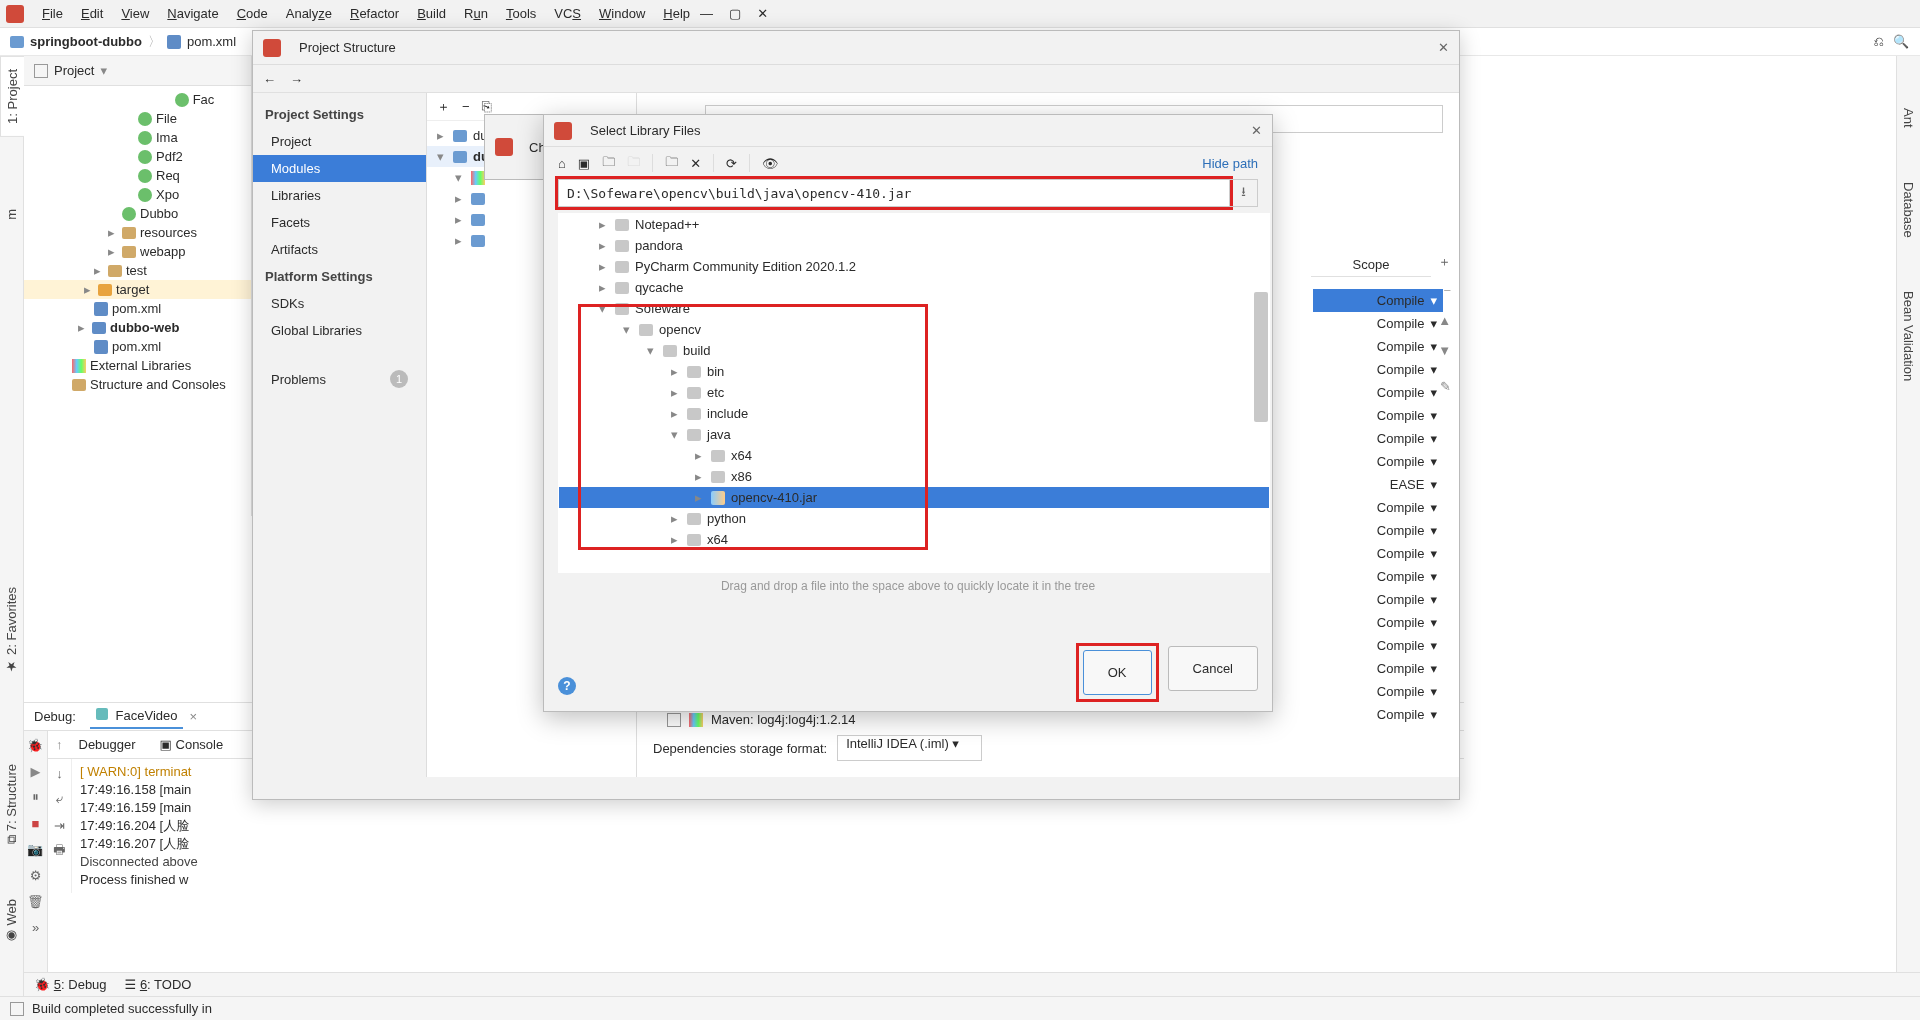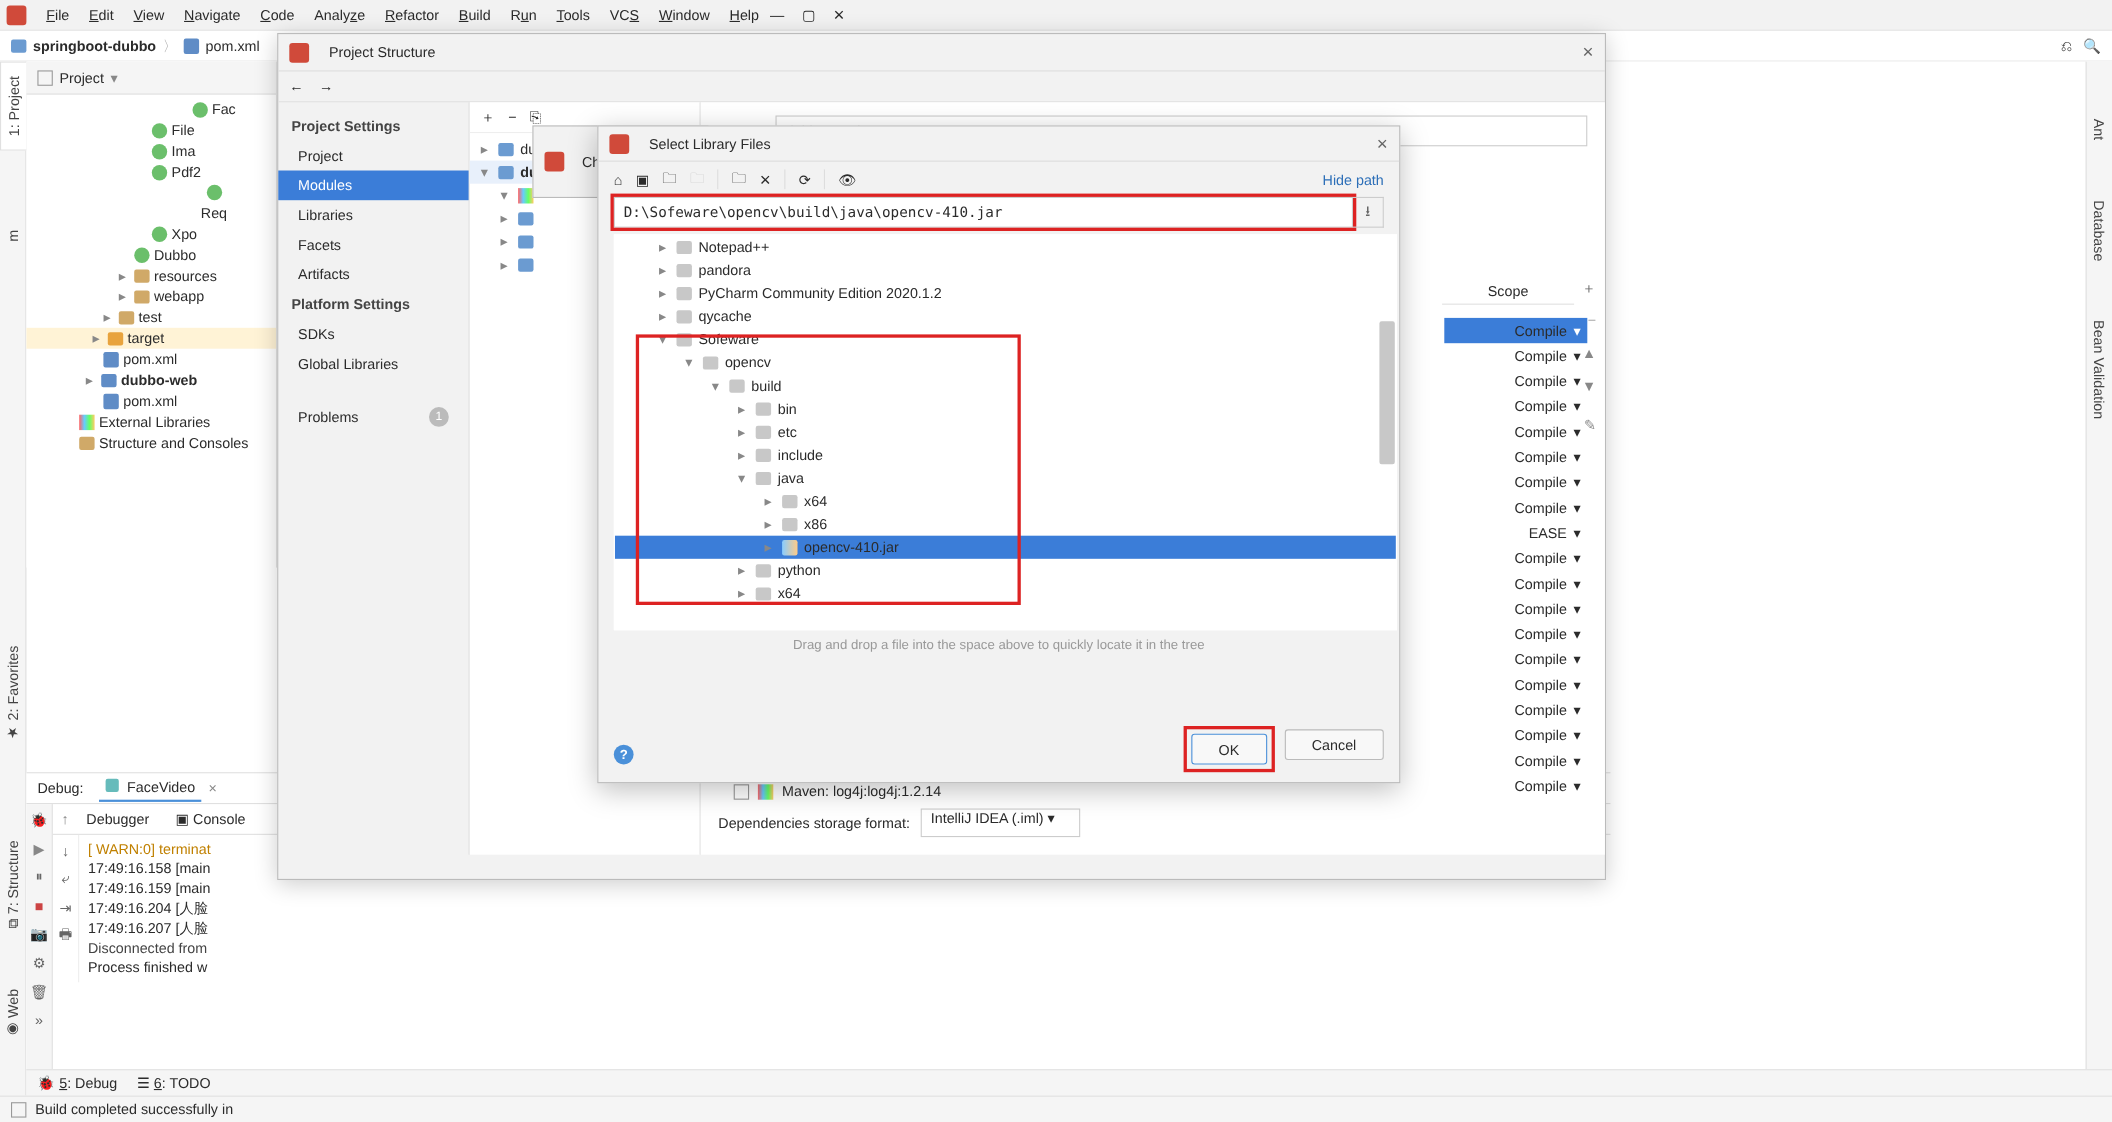--- a/index.html
+++ b/index.html
@@ -83,21 +83,21 @@
 .slf-path { margin:0 14px 6px; display:flex; }
 .slf-path input { flex:1; height:28px; border:1px solid #ccc; padding:0 8px; font-family:Consolas,monospace; }
 .slf-dl { width:28px; height:28px; border:1px solid #ccc; border-left:none; display:flex; align-items:center; justify-content:center; color:#666; }
 .slf-tree { height:360px; overflow:hidden; margin:0 2px 0 14px; background:#fff; border:1px solid #fff; position:relative; }
 .slf-row { display:flex; align-items:center; gap:6px; padding:3px 0; }
 .slf-row.sel { background:#3b7dd8; color:#fff; }
 .slf-row .fld { width:14px; height:12px; background:#c8c8c8; border-radius:2px; display:inline-block; }
 .jar-ico { width:14px; height:14px; display:inline-block; background:linear-gradient(90deg,#8cf,#fc8); border-radius:2px; }
 .slf-hint { text-align:center; color:#999; font-size:12px; padding:6px 0; }
 .slf-btns { position:absolute; right:14px; bottom:12px; display:flex; gap:12px; }
-.btn { height:28px; padding:0 24px; border:1px solid #bbb; background:#f8f8f8; display:flex; align-items:center; border-radius:3px; }
+.btn { height:45px; padding:0 24px; border:1px solid #bbb; background:#f8f8f8; display:flex; align-items:center; border-radius:3px; }
 .btn.primary { border:1px solid #4a90d9; color:#000; }
 .help-ico { position:absolute; left:14px; bottom:16px; width:18px; height:18px; border-radius:9px; background:#4a90d9; color:#fff; display:flex; align-items:center; justify-content:center; font-weight:bold; font-size:12px; }
 .choose-dialog { position:absolute; left:484px; top:114px; width:160px; height:66px; background:#f2f2f2; border:1px solid #bbb; z-index:20; padding:6px 10px; display:flex; align-items:center; gap:8px; }
 .redbox { outline:3px solid #d22; }
 .scroll-thumb { position:absolute; right:1px; background:#c8c8c8; width:14px; border-radius:2px; }
 </style>
 </head>
 <body>
 
 <div class="menubar">
@@ -166,21 +166,21 @@
           <span>File</span>
         </div>
         <div class="tree-row" style="padding-left: 114px;">
           <span class="java-ico"></span>
           <span>Ima</span>
         </div>
         <div class="tree-row" style="padding-left: 114px;">
           <span class="java-ico"></span>
           <span>Pdf2</span>
         </div>
-        <div class="tree-row" style="padding-left: 114px; flex-direction: column;">
+        <div class="tree-row" style="padding-left: 114px;">
           <span class="java-ico"></span>
           <span>Req</span>
         </div>
         <div class="tree-row" style="padding-left: 114px;">
           <span class="java-ico"></span>
           <span>Xpo</span>
         </div>
         <div class="tree-row" style="padding-left: 98px;">
           <span class="java-ico"></span>
           <span>Dubbo</span>
@@ -261,21 +261,21 @@
             <span class="tool-ico">⤶</span>
             <span class="tool-ico">⇥</span>
             <span class="tool-ico">🖶</span>
           </div>
           <div class="console" id="console-lines">
               <div class="warn">[ WARN:0] terminat</div>
               <div class="">17:49:16.158 [main</div>
               <div class="">17:49:16.159 [main</div>
               <div class="">17:49:16.204 [人脸</div>
               <div class="">17:49:16.207 [人脸</div>
-              <div class="disc">Disconnected from</div>
+              <div class="disc">Disconnected above</div>
               <div class=""></div>
               <div class="">Process finished w</div>
             </div>
         </div>
       </div>
     </div>
   </div>
 
   <div class="bottom-tabs">
     <span>🐞 <u>5</u>: Debug</span>

